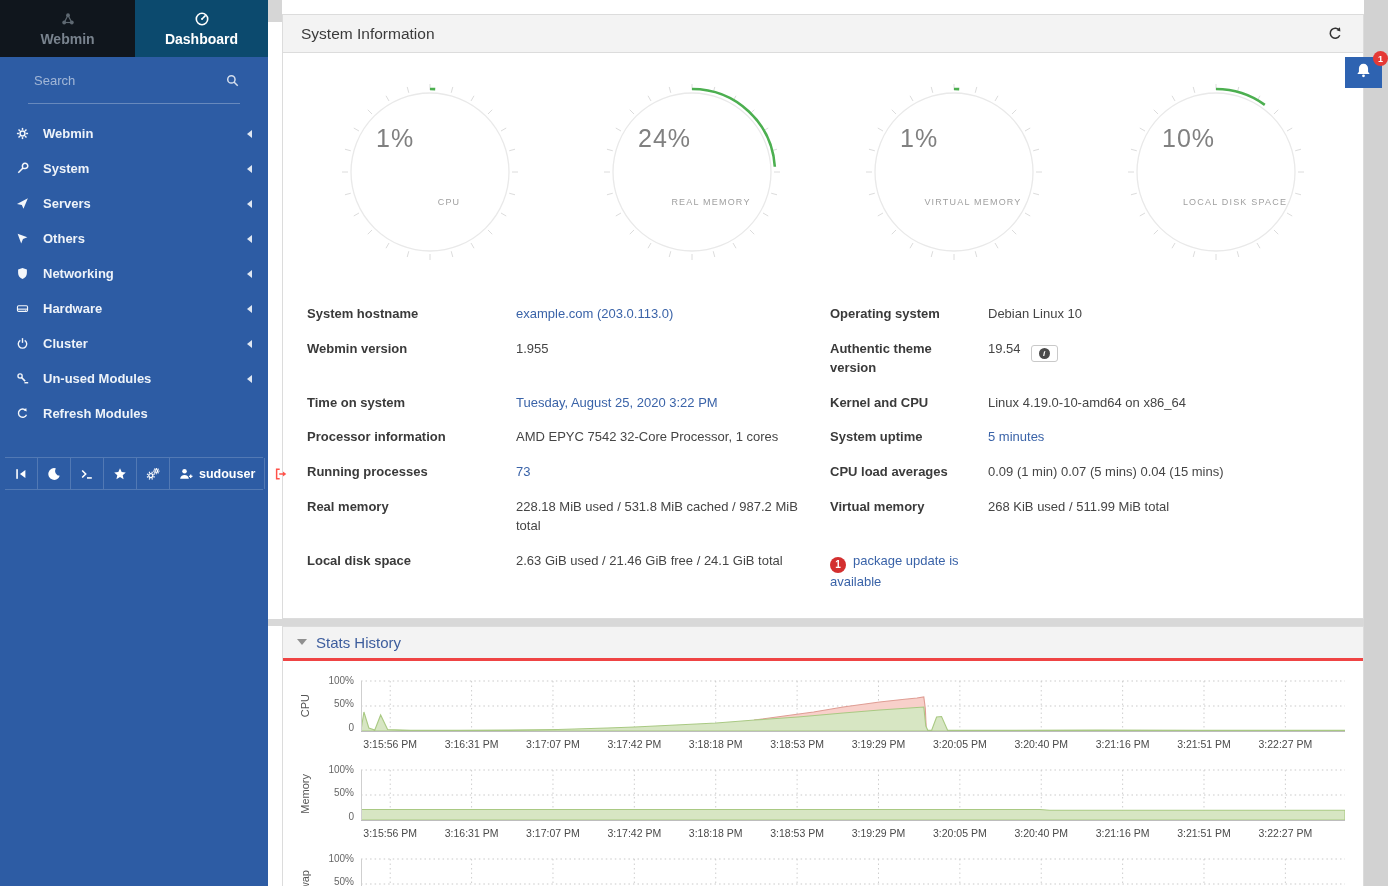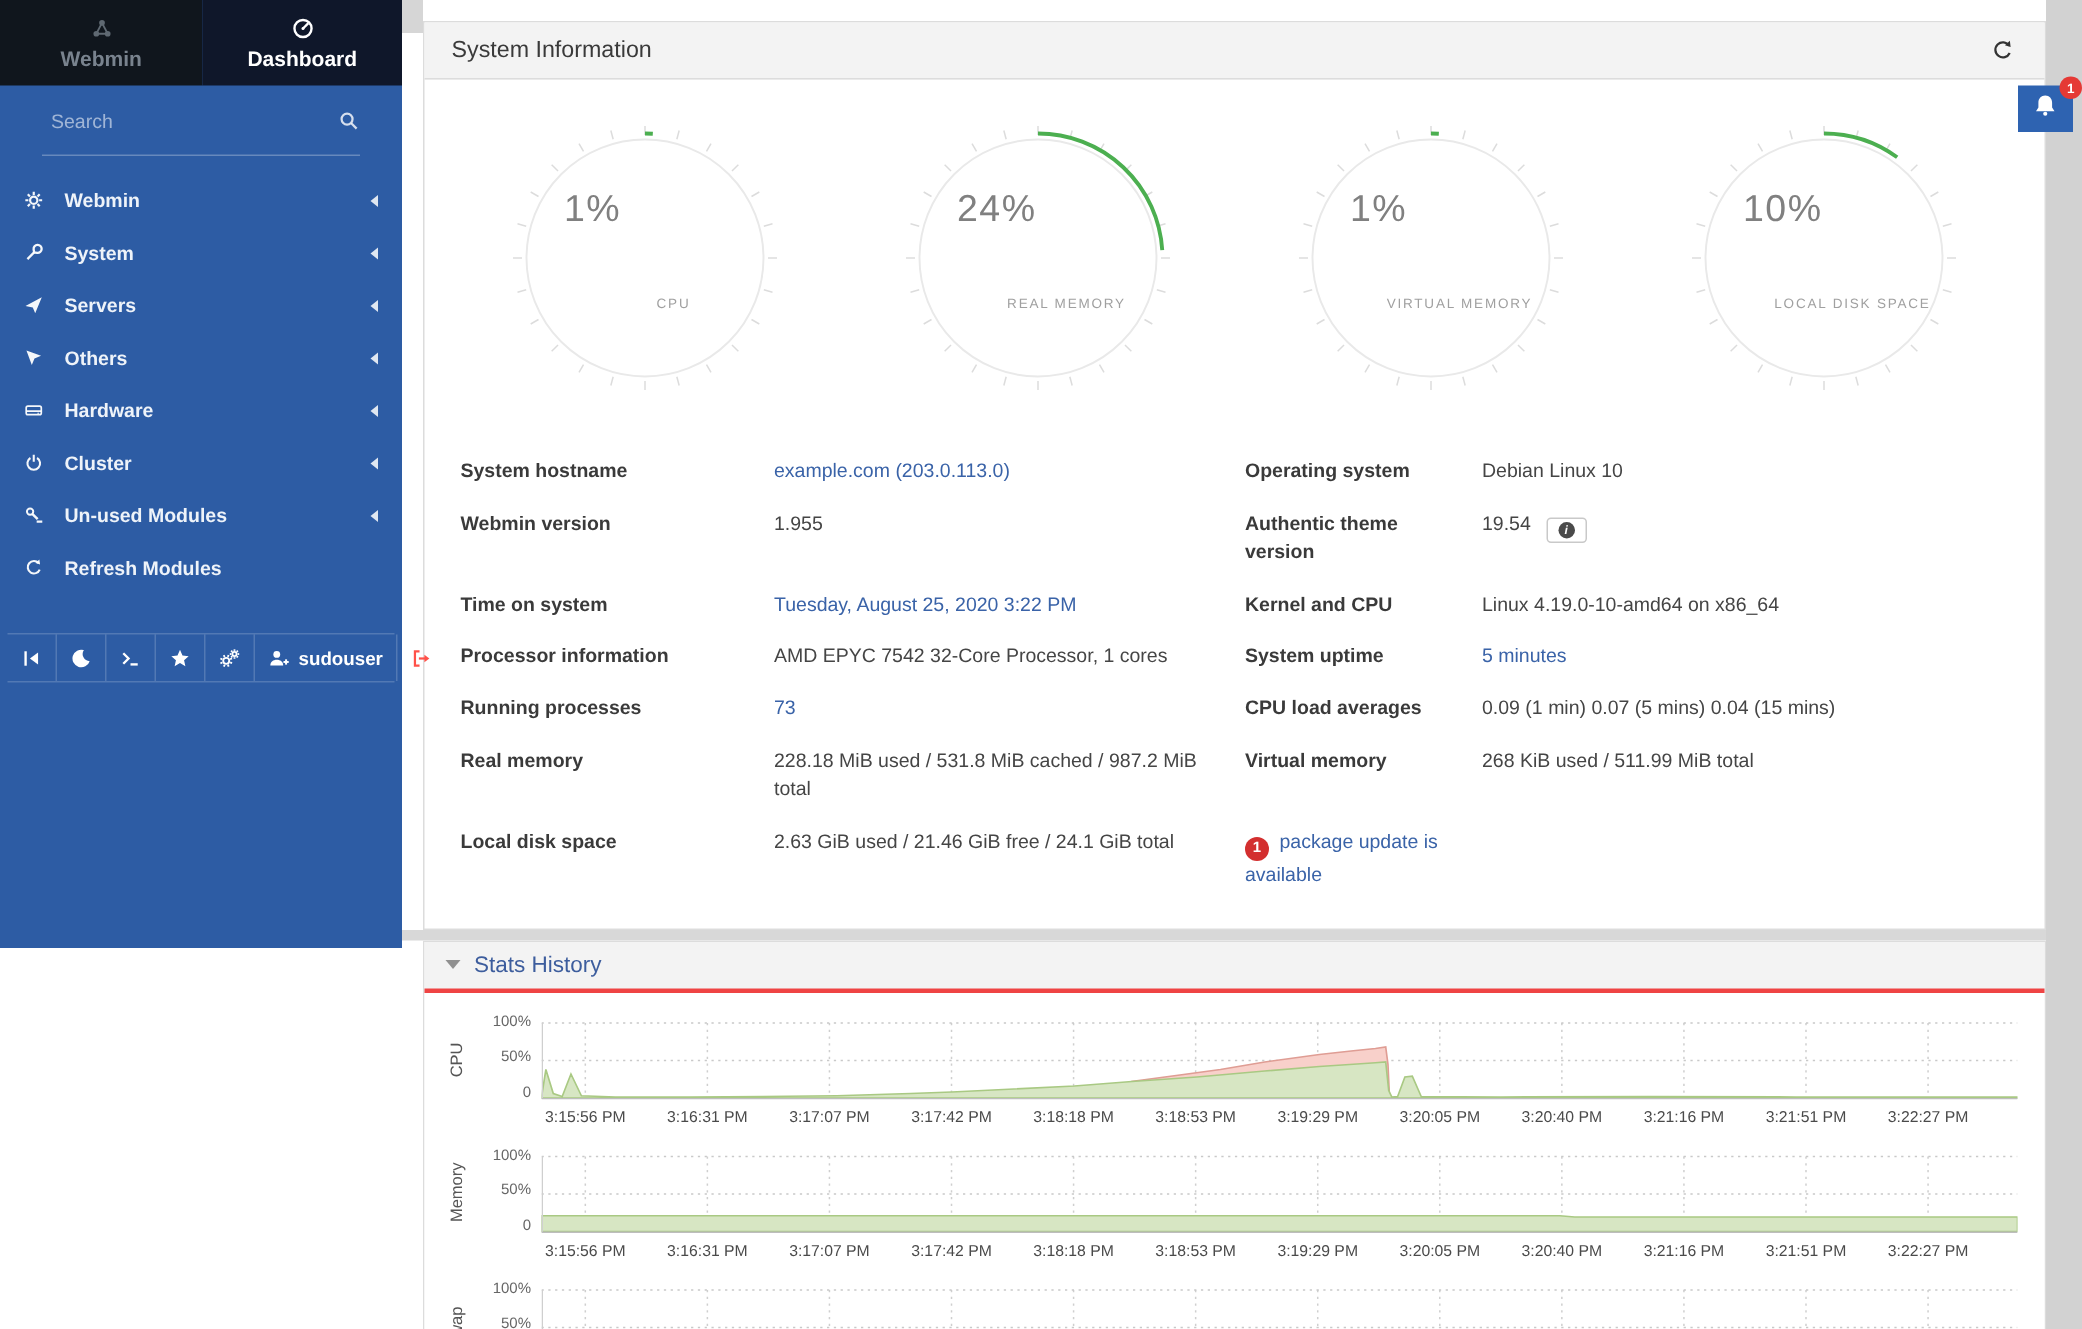--- a/index.html
+++ b/index.html
@@ -1,27 +1,27 @@
 <!DOCTYPE html>
 <html><head>
 <meta charset="utf-8">
 <style>
   * { box-sizing: border-box; margin: 0; padding: 0; }
   html,body { width:1388px; height:886px; overflow:hidden;
     font-family:"Liberation Sans", sans-serif; background:#ffffff; }
 
   
-  .sidebar { position:fixed; left:0; top:0; width:268px; height:632px;
+  .sidebar { position:fixed; left:0; top:0; width:268px; height:886px;
     background:#2d5ca4; z-index:5; }
   .tabs { display:flex; height:57px; }
   .tab { display:flex; flex-direction:column; align-items:center; justify-content:center;
     gap:4px; font-size:14px; font-weight:bold; cursor:pointer; }
   .tab-webmin { width:135px; background:#10161d; color:#79838e; }
   .tab-webmin .tab-ico { color:#5f6972; }
-  .tab-dashboard { width:133px; background:#0f172a; color:#ffffff; }
+  .tab-dashboard { width:133px; background:#0c4a6e; color:#ffffff; }
   .tab-ico svg { width:16px; height:16px; display:block; }
 
   .search-row { display:flex; align-items:center; height:47px; margin:0 28px;
     border-bottom:1px solid rgba(255,255,255,0.28); }
   .search-row input { flex:1; background:transparent; border:none; outline:none;
     color:#fff; font-size:13px; font-family:inherit; padding:0 6px; }
   .search-row input::placeholder { color:rgba(255,255,255,0.55); }
   .search-ico { color:rgba(255,255,255,0.8); width:15px; height:15px; }
   .search-ico svg { width:15px; height:15px; display:block; }
 
@@ -186,20 +186,29 @@
         <span>Servers</span>
         <span class="mi-caret"></span>
       </div>
       <div class="menu-item">
         <span class="mi-ico">
           <svg viewBox="0 0 16 16">
             <polygon points="2,2 14,6.4 8.6,8.6 6.4,14" fill="currentColor"></polygon>
           </svg>
         </span>
         <span>Others</span>
+        <span class="mi-caret"></span>
+      </div>
+      <div class="menu-item">
+        <span class="mi-ico">
+          <svg viewBox="0 0 16 16">
+            <path d="M8 1.2 13.4 3.1V7.3c0 3.5-2.2 6-5.4 7.5C4.8 13.3 2.6 10.8 2.6 7.3V3.1z" fill="currentColor"></path>
+          </svg>
+        </span>
+        <span>Networking</span>
         <span class="mi-caret"></span>
       </div>
       <div class="menu-item">
         <span class="mi-ico">
           <svg viewBox="0 0 16 16" fill="none" stroke="currentColor" stroke-width="1.4">
             <rect x="1.8" y="4.6" width="12.4" height="7" rx="1.4"></rect>
             <line x1="1.8" y1="8.8" x2="14.2" y2="8.8"></line>
             <circle cx="11.6" cy="10.4" r="0.6" fill="currentColor" stroke="none"></circle>
           </svg>
         </span>

